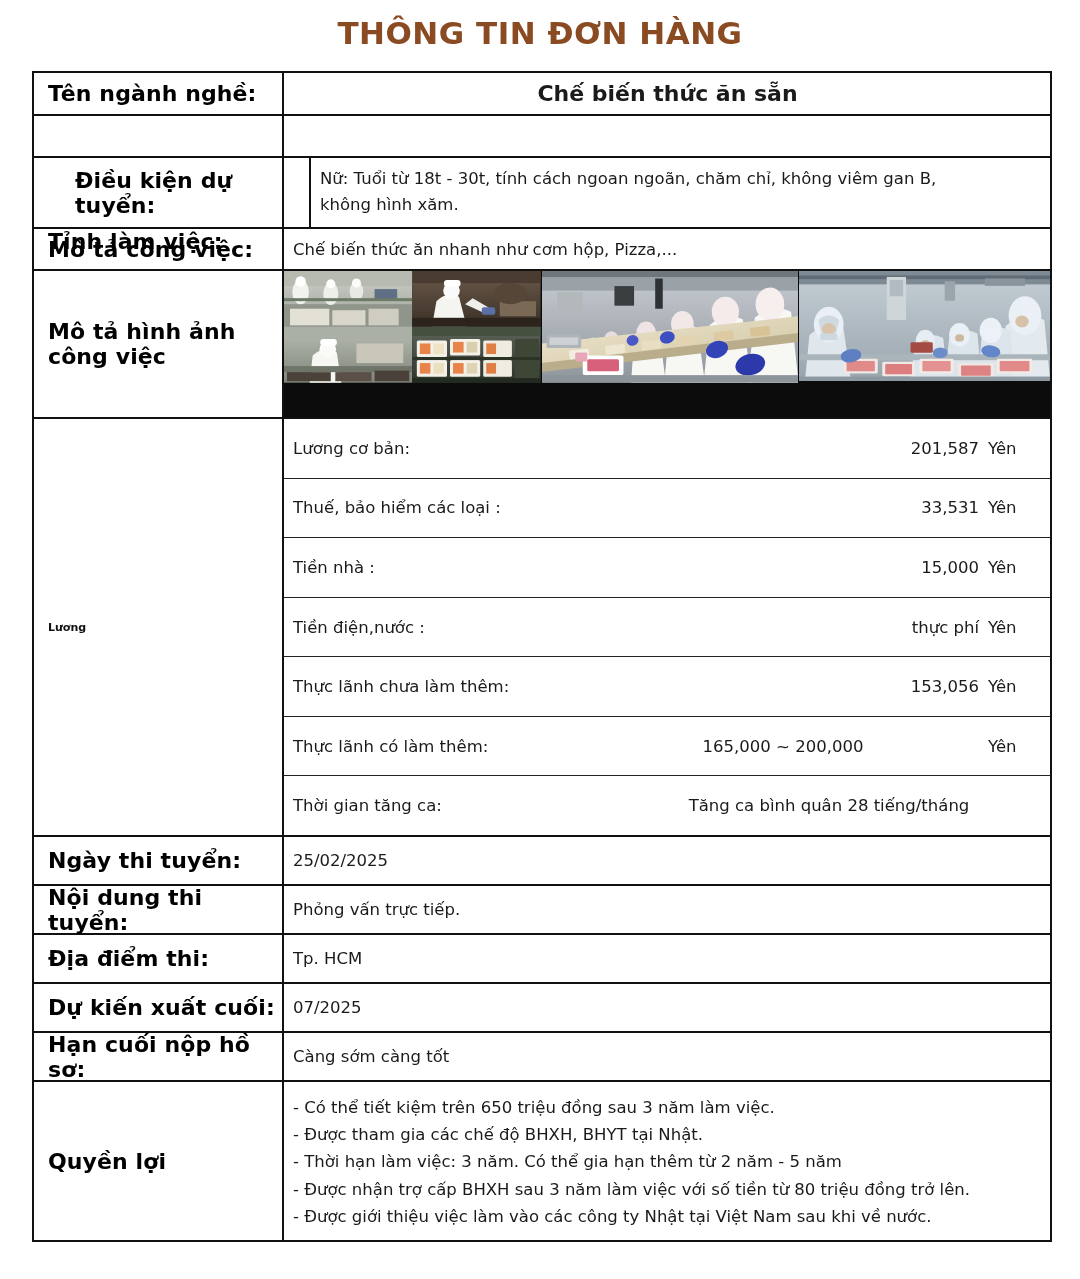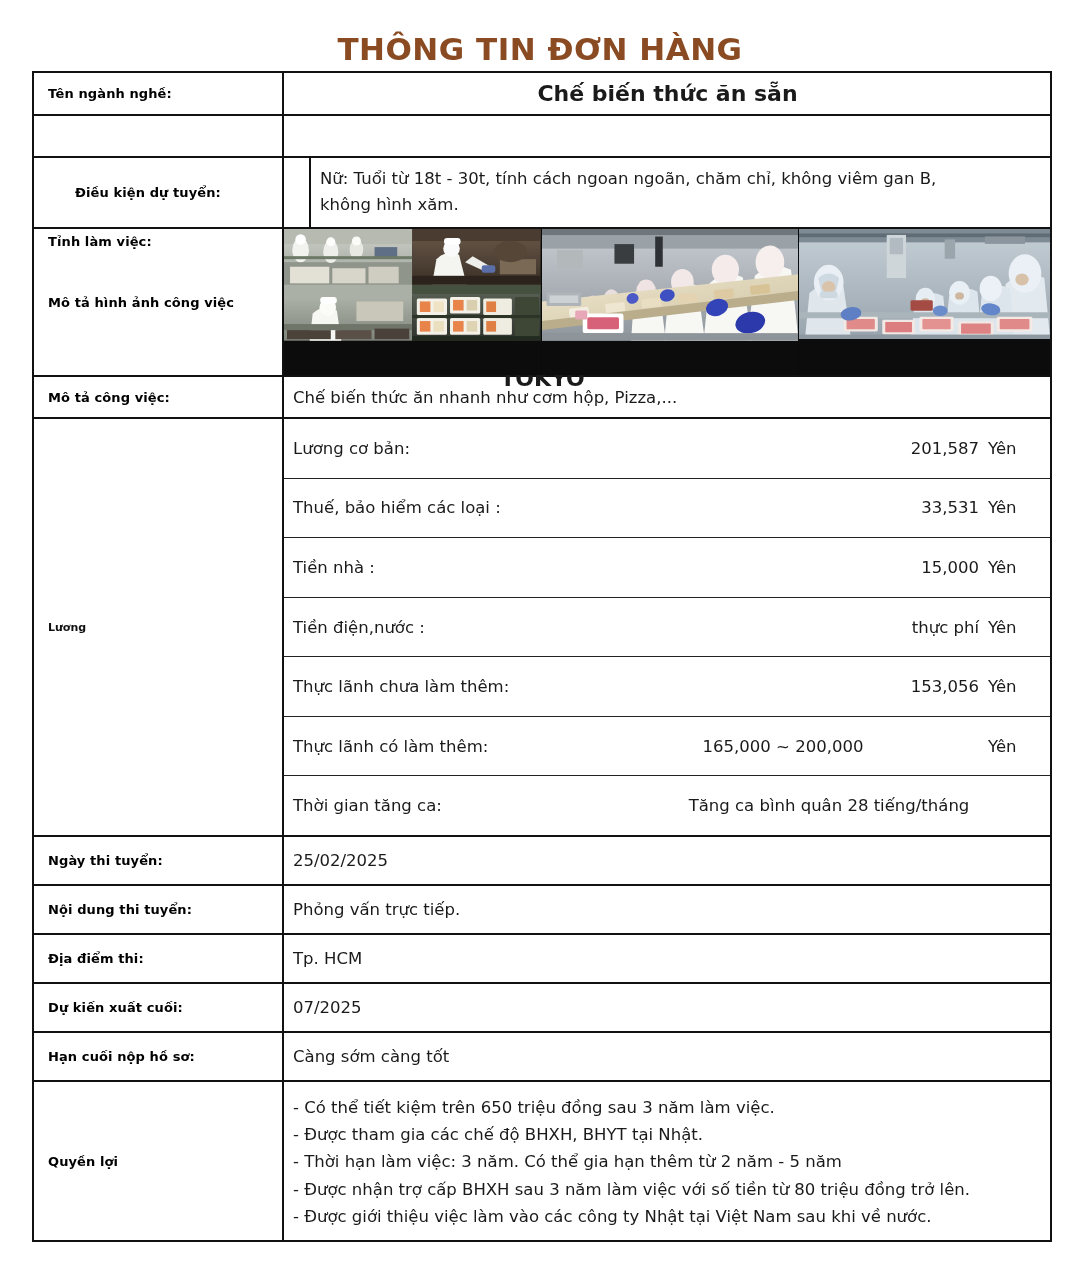--- a/index.html
+++ b/index.html
@@ -23,21 +23,21 @@
   }
 
   
   .doc-title {
     text-align: center;
     font-family: "DejaVu Sans", sans-serif;
     font-size: 31px;
     font-weight: bold;
     letter-spacing: 0.5px;
     color: #8a4a22;
-    padding-top: 32px;
+    padding-top: 16px;
     padding-bottom: 12px;
     line-height: 1.1;
   }
 
   
   .order-table {
     position: absolute;
     left: 32px;
     top: 71px;
     width: 1020px;
@@ -54,21 +54,21 @@
   .row:last-child { border-bottom: none; }
 
   .label-cell {
     width: 250px;
     flex: 0 0 250px;
     box-sizing: border-box;
     border-right: 2px solid #111111;
     padding: 0 0 0 14px;
     display: flex;
     align-items: center;
-    font-size: 13px;
+    font-size: 22px;
     font-weight: bold;
     color: #000000;
     letter-spacing: 0.1px;
   }
 
   .value-cell {
     flex: 1 1 auto;
     box-sizing: border-box;
     display: flex;
     align-items: center;
@@ -204,20 +204,25 @@
       <div class="label-cell">Tỉnh làm việc:</div>
       <div class="value-cell center">TOKYO</div>
     </div>
 
     <div class="row r-cond">
       <div class="label-cell">Điều kiện dự tuyển:</div>
       <div class="value-cell multiline">
         <span class="ln">Nữ: Tuổi từ 18t - 30t, tính cách ngoan ngoãn, chăm chỉ, không viêm gan B,</span>
         <span class="ln">không hình xăm.</span>
       </div>
+    </div>
+
+    <div class="row r-desc">
+      <div class="label-cell">Mô tả công việc:</div>
+      <div class="value-cell">Chế biến thức ăn nhanh như cơm hộp, Pizza,...</div>
     </div>
 
     <div class="row r-photos">
       <div class="label-cell">Mô tả hình ảnh công việc</div>
       <div class="value-cell photo-cell">
         <div class="photo-strip">
 
           <div class="photo p1">
             <svg class="fill" viewBox="0 0 340 148" preserveAspectRatio="none">
               <defs>
@@ -426,25 +431,20 @@
 
               <rect x="150" y="96" width="30" height="14" rx="2" fill="#a44b43"></rect>
               <rect x="0" y="142" width="340" height="6" fill="#8d98a0"></rect>
             </svg>
           </div>
 
         </div>
       </div>
     </div>
 
-    <div class="row r-desc">
-      <div class="label-cell">Mô tả công việc:</div>
-      <div class="value-cell">Chế biến thức ăn nhanh như cơm hộp, Pizza,...</div>
-    </div>
-
     <div class="row r-salary">
       <div class="salary-label">Lương</div>
       <div class="salary-rows">
 
         <div class="salary-row">
           <span class="s-name">Lương cơ bản:</span>
           <span class="s-spacer"></span>
           <span class="s-amount num">201,587</span>
           <span class="s-unit">Yên</span>
         </div>

